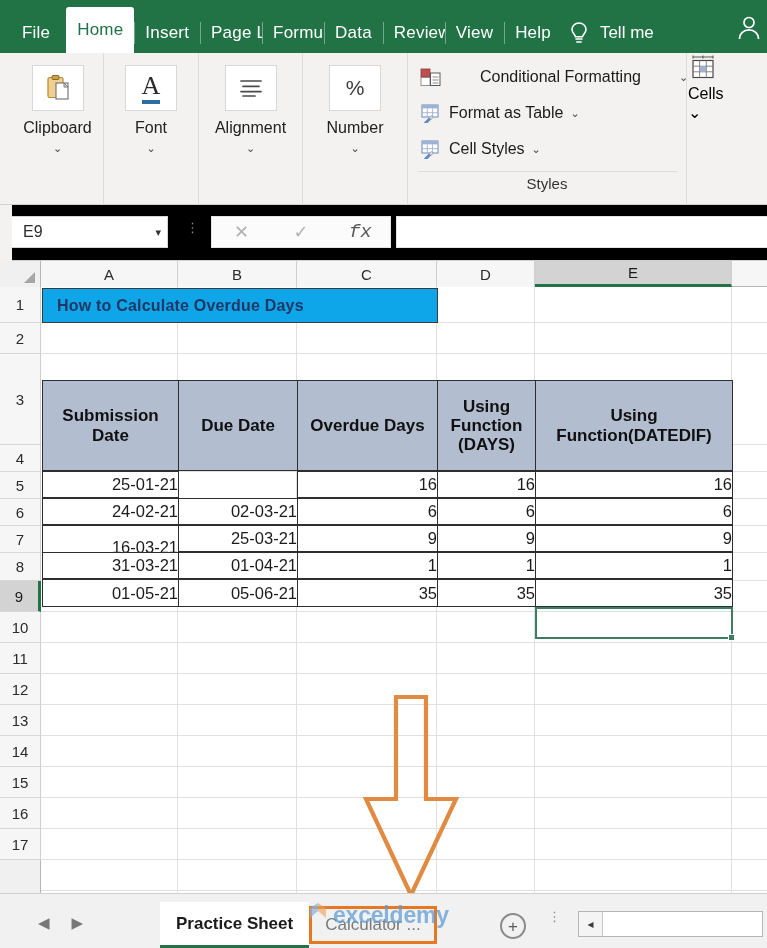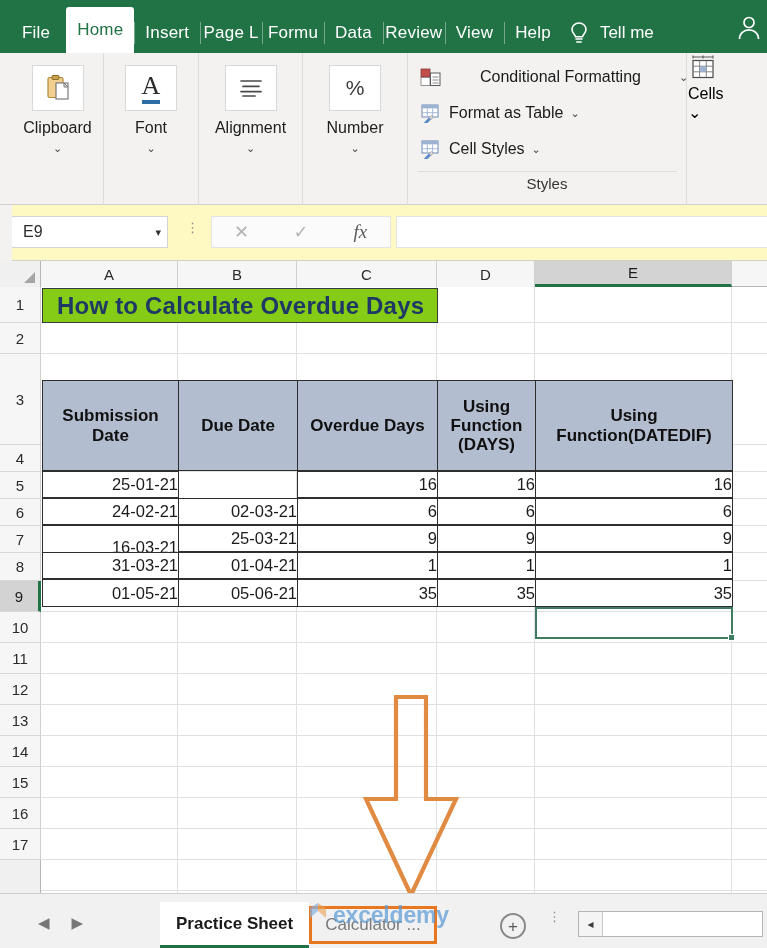--- a/index.html
+++ b/index.html
@@ -20,21 +20,21 @@
   .tabbar {
     position: absolute; left: 0; top: 0;
     width: 767px; height: 53px;
     background: #217346;
     display: flex;
     align-items: flex-end;
   }
   .tab {
     height: 40px;
     padding: 0 11px;
-    display: flex; align-items: center; justify-content: center;
+    display: flex; align-items: center; justify-content: flex-start;
     color: #ffffff;
     font-size: 17px;
     letter-spacing: 0.2px;
     white-space: nowrap;
     position: relative;
   }
   .tab + .tab::before {
     content: "";
     position: absolute; left: 0; top: 9px;
     width: 1px; height: 22px;
@@ -132,21 +132,21 @@
 
   #g-cells {
     position: absolute; left: 688px; top: 0;
     width: 79px; height: 152px;
   }
 
   
   .fbar {
     position: absolute; left: 0; top: 205px;
     width: 767px; height: 56px;
-    background: #fef9c3;
+    background: #000000;
     border-bottom: 1px solid #d2d0ce;
   }
   .namebox {
     position: absolute; left: 11px; top: 11px;
     width: 157px; height: 32px;
     background: #ffffff;
     border: 1px solid #d4d4d4;
     display: flex; align-items: center;
     padding: 0 6px 0 11px;
   }
@@ -164,21 +164,21 @@
     background: #fbfbfb;
     border: 1px solid #e3e3e3;
     display: flex; align-items: center;
   }
   .fbtn {
     flex: 1; height: 100%;
     display: flex; align-items: center; justify-content: center;
     font-size: 18px; color: #b3b3b3;
   }
   .fbtn.fx {
-    font-style: italic; font-family: Liberation Serif, serif;
+    font-style: italic; font-family: Liberation Mono, monospace;
     font-size: 19px; color: #5a5a5a;
   }
   .finput {
     position: absolute; left: 396px; top: 11px;
     width: 371px; height: 32px;
     background: #ffffff;
     border: 1px solid #e3e3e3; border-right: none;
   }
 
   
@@ -247,25 +247,25 @@
   }
   .hline {
     position: absolute; left: 0; width: 726px; height: 1px;
     background: #e0e0e0;
   }
 
   .titlecell {
     position: absolute;
     left: 42px; top: 27px;
     width: 396px; height: 35px;
-    background: #84cc16;
+    background: #0ea5e9;
     border: 1px solid #3a3a3a;
     display: flex; align-items: center;
     padding-left: 14px;
-    font-size: 24px; font-weight: bold;
+    font-size: 16px; font-weight: bold;
     color: #1f3864;
     letter-spacing: 0.2px;
   }
 
   .thcell {
     position: absolute;
     background: #b3bdd0;
     border: 1px solid #2e2e2e;
     display: flex; align-items: center; justify-content: center;
     text-align: center;

